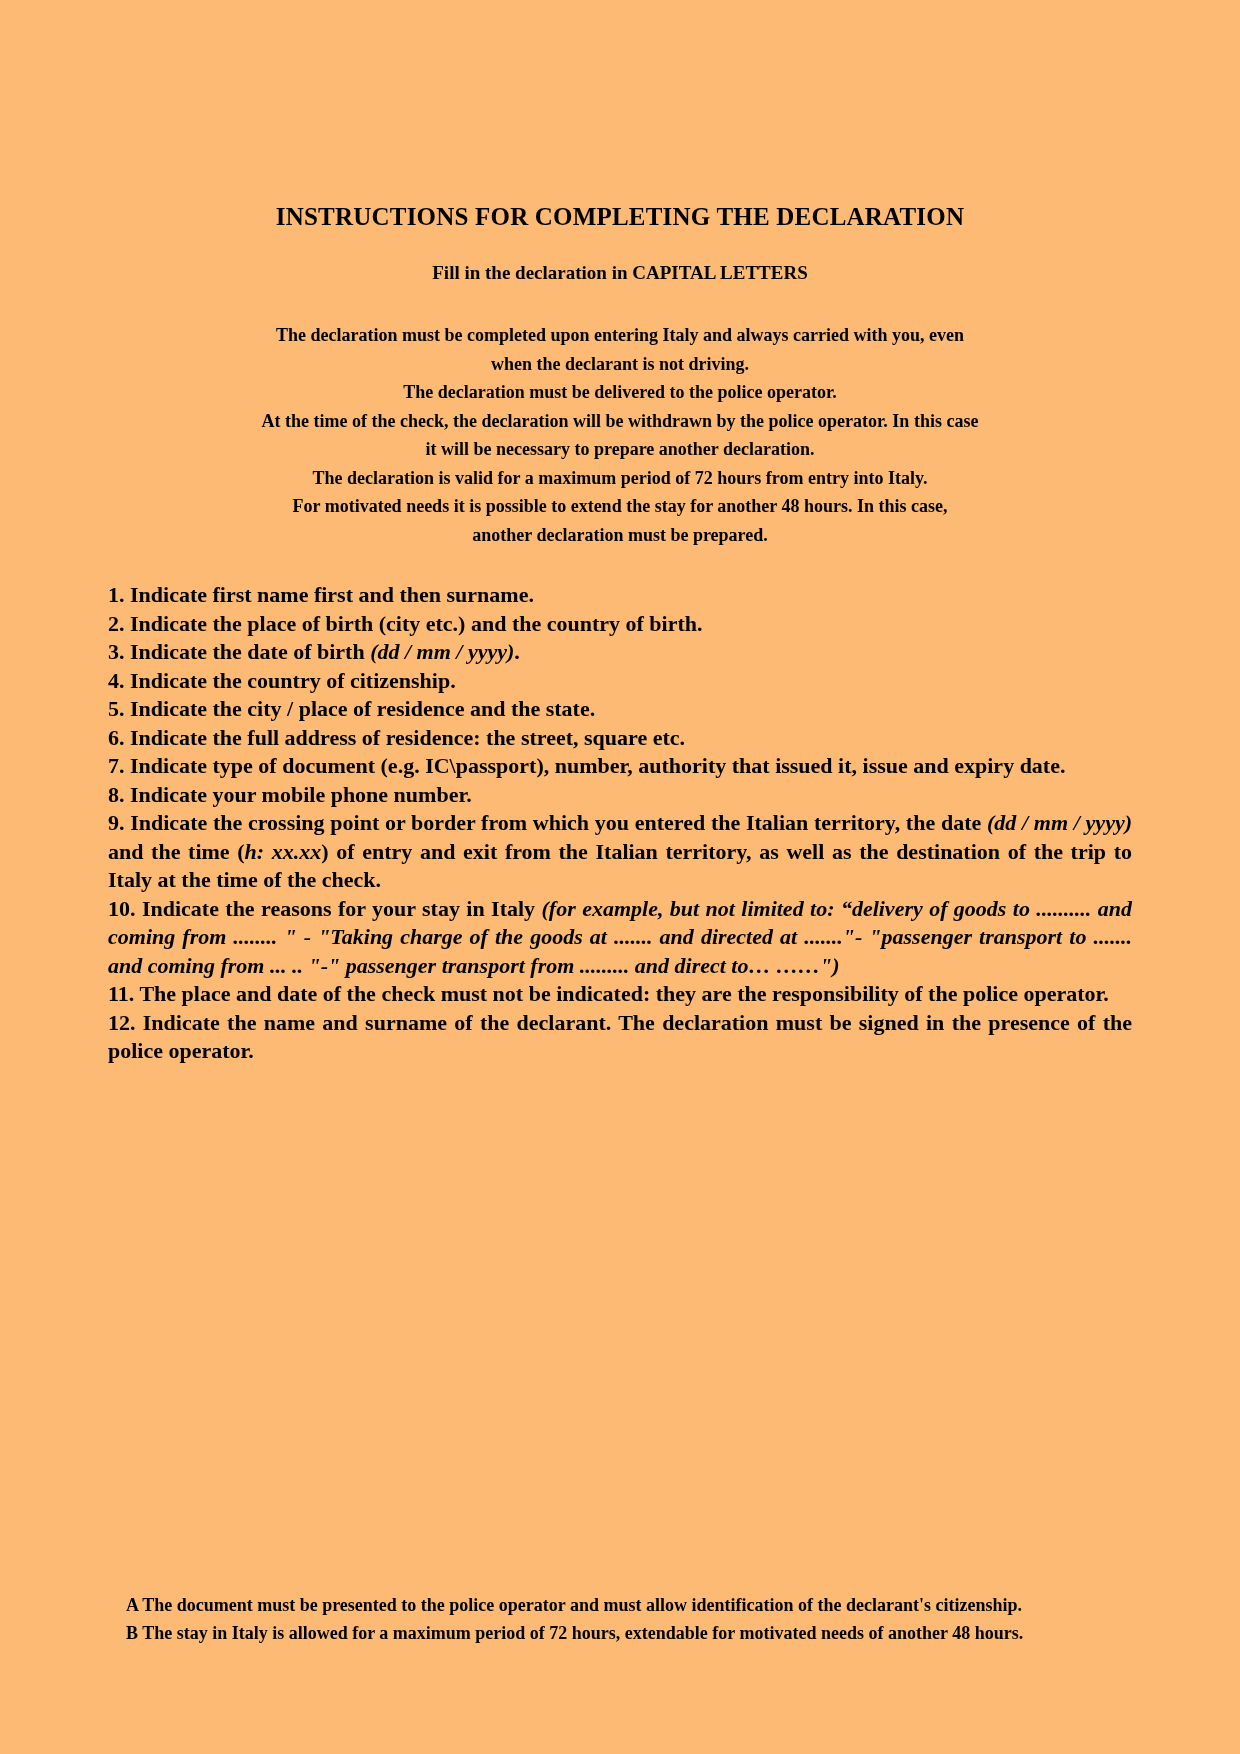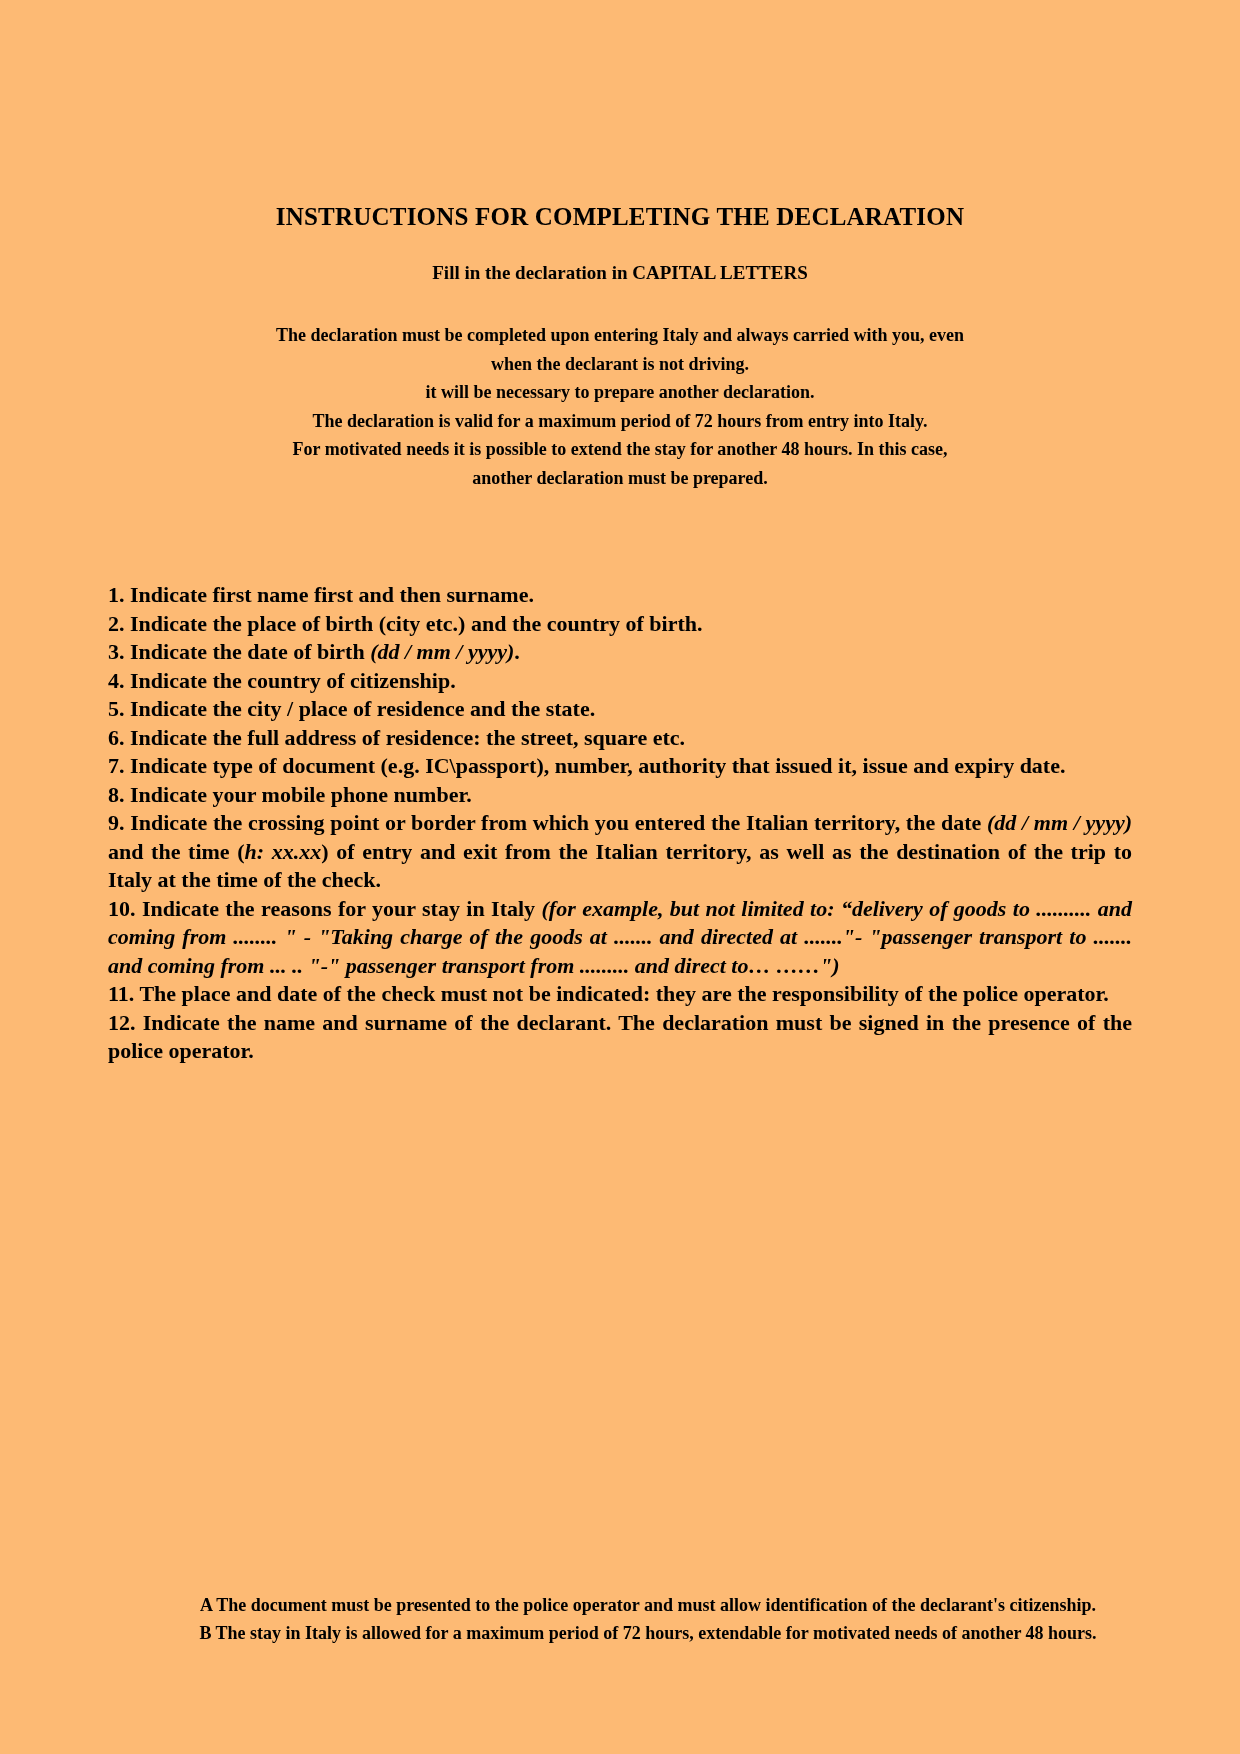--- a/index.html
+++ b/index.html
@@ -50,36 +50,37 @@
     width: 1024px;
     font-size: 22px;
     line-height: 28.5px;
     text-align: left;
   }
   .item.justify { text-align: justify; }
   .it { font-style: italic; }
   .footnotes {
     position: absolute;
     top: 1591px;
-    left: 118px;
+    left: 126px;
     width: 1060px;
     font-size: 18px;
     line-height: 28px;
-    text-align: center;
   }
 </style>
 </head>
 <body>
 
 <div class="page">
   <div class="doc-title">INSTRUCTIONS FOR COMPLETING THE DECLARATION</div>
   <div class="doc-subtitle">Fill in the declaration in CAPITAL LETTERS</div>
   <div class="intro" id="intro">
       <div class="intro-line">The declaration must be completed upon entering Italy and always carried with you, even</div>
       <div class="intro-line">when the declarant is not driving.</div>
+      <div class="intro-line">The declaration must be delivered to the police operator.</div>
+      <div class="intro-line">At the time of the check, the declaration will be withdrawn by the police operator. In this case</div>
       <div class="intro-line">it will be necessary to prepare another declaration.</div>
       <div class="intro-line">The declaration is valid for a maximum period of 72 hours from entry into Italy.</div>
       <div class="intro-line">For motivated needs it is possible to extend the stay for another 48 hours. In this case,</div>
       <div class="intro-line">another declaration must be prepared.</div>
     </div>
   <div class="instructions" id="instructions">
       <div class="item"><span>1. Indicate first name first and then surname.</span></div>
       <div class="item"><span>2. Indicate the place of birth (city etc.) and the country of birth.</span></div>
       <div class="item"><span>3. Indicate the date of birth </span><span class="it">(dd / mm / yyyy)</span><span>.</span></div>
       <div class="item"><span>4. Indicate the country of citizenship.</span></div>

